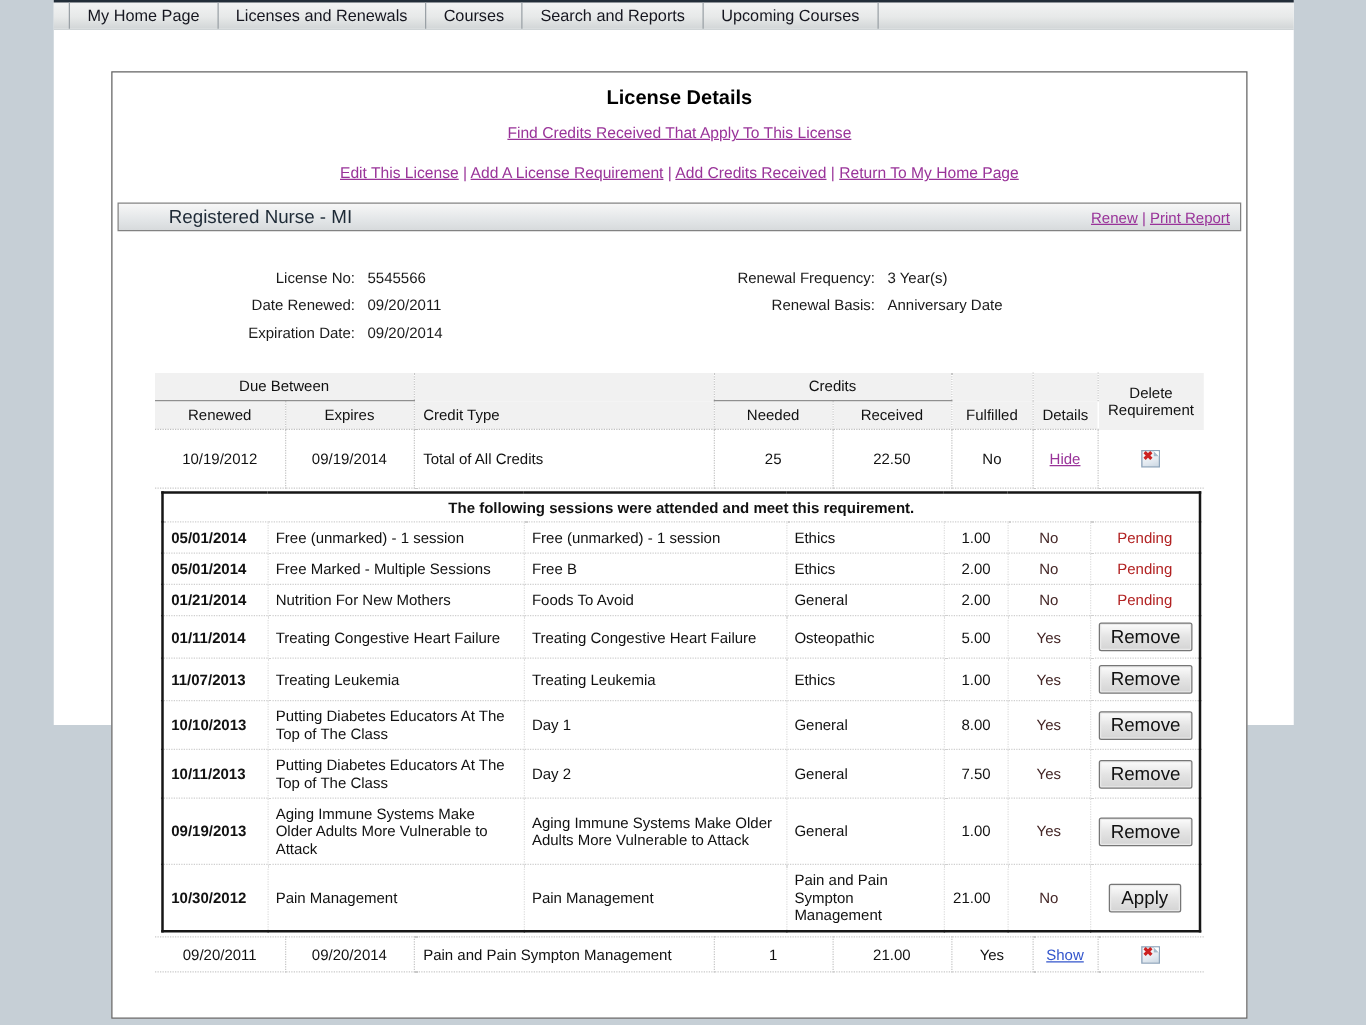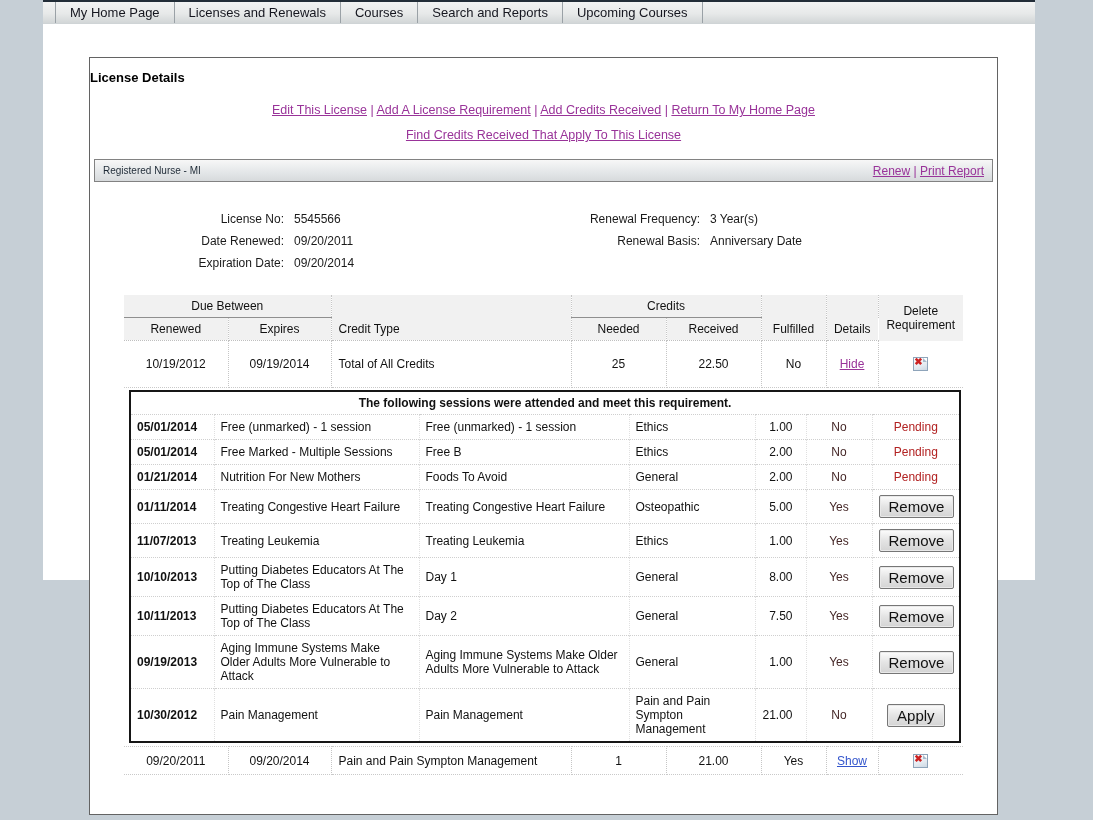--- a/index.html
+++ b/index.html
@@ -12,33 +12,33 @@
   .tabbar { height:24px; border-top:2px solid #222d38; border-bottom:1px solid #cfd4d6;
             background:linear-gradient(#f2f3f3, #e7e9e9 55%, #d2d6d7);
             display:flex; align-items:stretch; padding-left:12px; }
   .tab { border-right:1px solid #9aa1a6; padding:0 14px; display:flex; align-items:center;
          font-size:13px; color:#15161f; cursor:pointer; white-space:nowrap; }
   .tab:first-child { border-left:1px solid #9aa1a6; }
 
   
   .content-box { position:absolute; left:46px; top:57px; width:909px; height:758px;
                  border:1px solid #636363; background:#fff; overflow:hidden; }
-  h1.pg-title { font-size:13px; font-weight:bold; color:#000; margin-top:12px; }
+  h1.pg-title { text-align:center; font-size:16px; font-weight:bold; color:#000; margin-top:12px; }
   .links-row { text-align:center; margin-top:18px; font-size:12.5px; color:var(--purple,#993399); }
   .links-row.second { margin-top:11px; }
   a.plink { color:var(--purple,#993399); text-decoration:underline; cursor:pointer; }
   a.blink { color:var(--blue,#3355cc); text-decoration:underline; cursor:pointer; }
   .lsep { color:var(--purple,#993399); }
 
   
   .lic-header { margin:17px 4px 0 4px; height:23px; border:1px solid #828282;
                 background:linear-gradient(#f7f7f7, #e3e6e8 60%, #d7dadc);
                 display:flex; justify-content:space-between; align-items:center;
                 padding:0 8px; }
-  .lic-title { font-size:10px; color:#1e2a36; }
+  .lic-title { font-size:15px; color:#1e2a36;margin-left:32px; }
   .hdr-links { font-size:12px; }
   .hdr-links .lsep { color:var(--purple,#993399); }
 
   
   .info { display:flex; margin:26px 0 0 4px; }
   .info-col.left { width:360px; }
   .info-row { line-height:22px; white-space:nowrap; }
   .ilabel { display:inline-block; text-align:right; color:#1a1a1a; }
   .left .ilabel { width:190px; }
   .right .ilabel { width:246px; }
@@ -101,25 +101,25 @@
         <div class="tab">Licenses and Renewals</div>
         <div class="tab">Courses</div>
         <div class="tab">Search and Reports</div>
         <div class="tab">Upcoming Courses</div>
       </div>
 
     <div class="content-box">
 
       <h1 class="pg-title">License Details</h1>
 
-      <div class="links-row"><a class="plink">Edit This License</a><span class="lsep"> | </span><a class="plink">Add A License Requirement</a><span class="lsep"> | </span><a class="plink">Add Credits Received</a><span class="lsep"> | </span><a class="plink">Return To My Home Page</a></div>
-
       <div class="links-row second">
         <a class="plink">Find Credits Received That Apply To This License</a>
       </div>
+
+      <div class="links-row"><a class="plink">Edit This License</a><span class="lsep"> | </span><a class="plink">Add A License Requirement</a><span class="lsep"> | </span><a class="plink">Add Credits Received</a><span class="lsep"> | </span><a class="plink">Return To My Home Page</a></div>
 
       <div class="lic-header">
         <span class="lic-title">Registered Nurse - MI</span>
         <span class="hdr-links">
           <a class="plink">Renew</a>
           <span class="lsep"> | </span>
           <a class="plink">Print Report</a>
         </span>
       </div>
 

